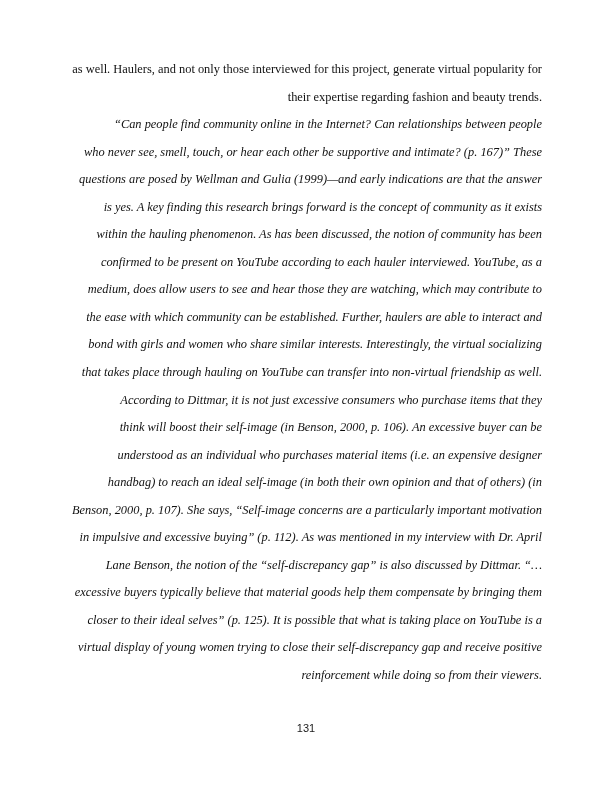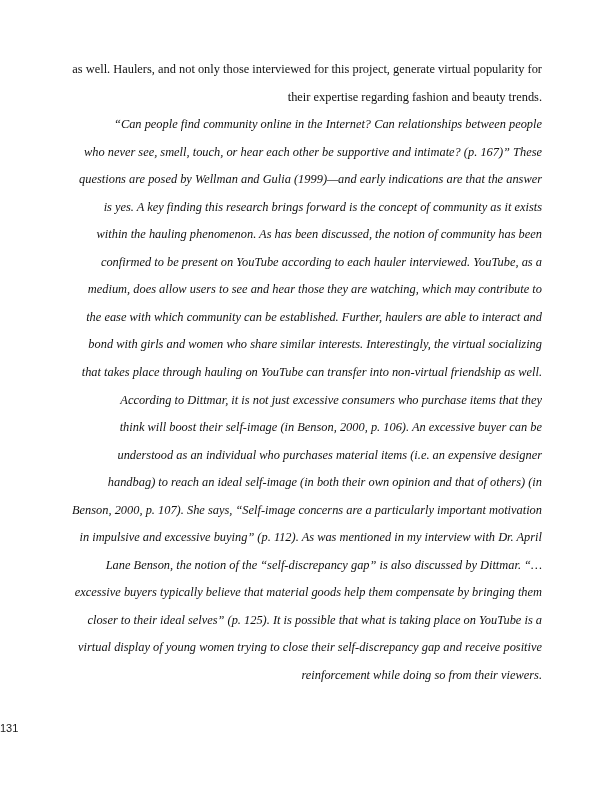--- a/index.html
+++ b/index.html
@@ -31,20 +31,21 @@
   }
   .para.indent {
     text-indent: 36px;
     font-style: italic;
   }
   .footer {
     position: absolute;
     top: 722px;
     left: 0;
     width: 612px;
+    text-align: center;
     font-family: "Liberation Sans", sans-serif;
     font-size: 11px;
     font-weight: 500;
     color: #1a1a1a;
   }
 </style>
 </head>
 <body>
 
 <div class="page">

